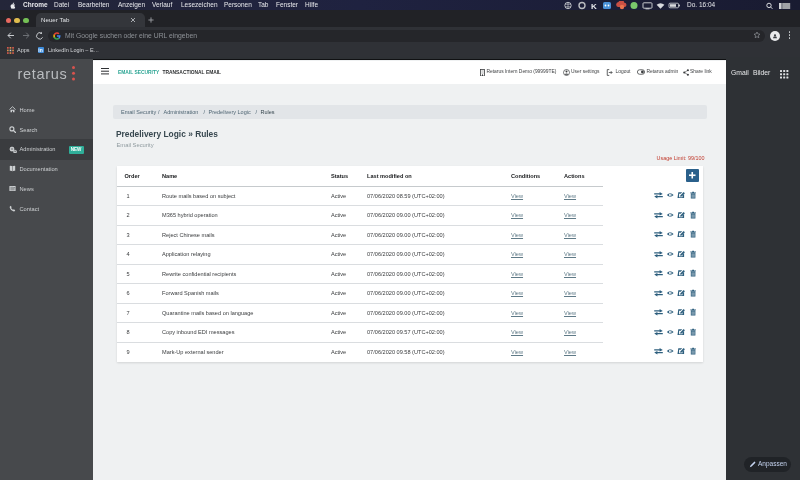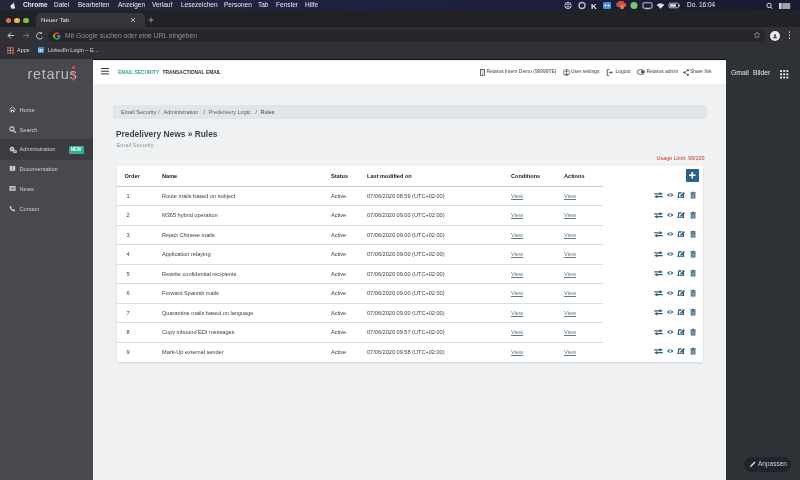--- a/index.html
+++ b/index.html
@@ -156,21 +156,21 @@
     <svg class="abs" style="left:682.5px;top:8px;" width="6" height="7" viewBox="0 0 12 14">
         <circle cx="9.8" cy="2.5" r="2.1" fill="#3b3d3f"></circle>
         <circle cx="2.5" cy="7" r="2.1" fill="#3b3d3f"></circle>
         <circle cx="9.8" cy="11.5" r="2.1" fill="#3b3d3f"></circle>
         <path d="M2.5 7 L9.8 2.5 M2.5 7 L9.8 11.5" stroke="#3b3d3f" stroke-width="1.2"></path>
       </svg>
     <span class="abs" style="left:690px;top:8.5px;white-space:nowrap;">Share link</span>
   </div>
 
   <div class="abs" style="left:0;top:59px;width:93px;height:421px;background:#47494c;"></div>
-  <div class="abs" style="left:17.5px;top:66px;width:70px;height:17px;line-height:17px;color:#b9bcbf;font-size:14.5px;letter-spacing:0.7px;text-align:center;">retarus</div>
+  <div class="abs" style="left:17.5px;top:66px;width:70px;height:17px;line-height:17px;color:#b9bcbf;font-size:14.5px;letter-spacing:0.7px;">retarus</div>
   <div class="abs" style="left:71.5px;top:65.5px;width:3px;height:3px;border-radius:50%;background:#d9534e;box-shadow:0 5.8px 0 #d9534e,0 11.6px 0 #d9534e;"></div>
 
   <div class="abs" style="left:0;top:139px;width:93px;height:20.5px;background:#3a3c3f;"></div>
 
   <div class="abs" style="left:0;top:104px;width:93px;color:#cdd0d2;font-size:6.3px;">
     <div style="position:relative;height:11.5px;"></div>
   </div>
   <div class="abs" style="left:19.5px;top:106.5px;font-size:5.7px;color:#cdd0d2;white-space:nowrap;">Home</div>
   <div class="abs" style="left:19.5px;top:126.5px;font-size:5.7px;color:#cdd0d2;white-space:nowrap;">Search</div>
   <div class="abs" style="left:19.5px;top:146px;font-size:5.7px;color:#cdd0d2;white-space:nowrap;">Administration</div>
@@ -212,21 +212,21 @@
   <div class="abs" style="left:0;top:104.5px;width:726px;height:14px;line-height:14px;font-size:5.5px;color:#4f6573;">
     <span class="abs" style="left:121px;white-space:nowrap;">Email Security</span>
       <span class="abs" style="left:158px;">/</span>
     <span class="abs" style="left:163.5px;white-space:nowrap;">Administration</span>
       <span class="abs" style="left:203.5px;">/</span>
     <span class="abs" style="left:208.5px;white-space:nowrap;">Predelivery Logic</span>
       <span class="abs" style="left:255.5px;">/</span>
     <span class="abs" style="left:260.5px;white-space:nowrap;color:#37474f;">Rules</span>
   </div>
 
-  <div class="abs" style="left:116px;top:128.5px;font-size:8.4px;font-weight:bold;color:#37474f;white-space:nowrap;">Predelivery News » Rules</div>
+  <div class="abs" style="left:116px;top:128.5px;font-size:8.4px;font-weight:bold;color:#37474f;white-space:nowrap;">Predelivery Logic » Rules</div>
   <div class="abs" style="left:116.5px;top:141.5px;font-size:5.8px;color:#8f9a9f;white-space:nowrap;">Email Security</div>
   <div class="abs" style="left:540px;top:154.5px;width:164.5px;text-align:right;font-size:5.4px;color:#c0392b;">Usage Limit: 99/100</div>
 
   <div class="abs" style="left:117px;top:166px;width:585.5px;height:195.5px;background:#fff;box-shadow:0 0.5px 2px rgba(0,0,0,0.12);"></div>
 
   <div class="abs" style="left:117px;top:166px;width:585.5px;height:19.5px;font-size:5.6px;font-weight:bold;color:#17191b;">
     <span class="abs" style="left:7.5px;top:7px;">Order</span>
     <span class="abs" style="left:45px;top:7px;">Name</span>
     <span class="abs" style="left:214px;top:7px;">Status</span>
     <span class="abs" style="left:250px;top:7px;">Last modified on</span>

